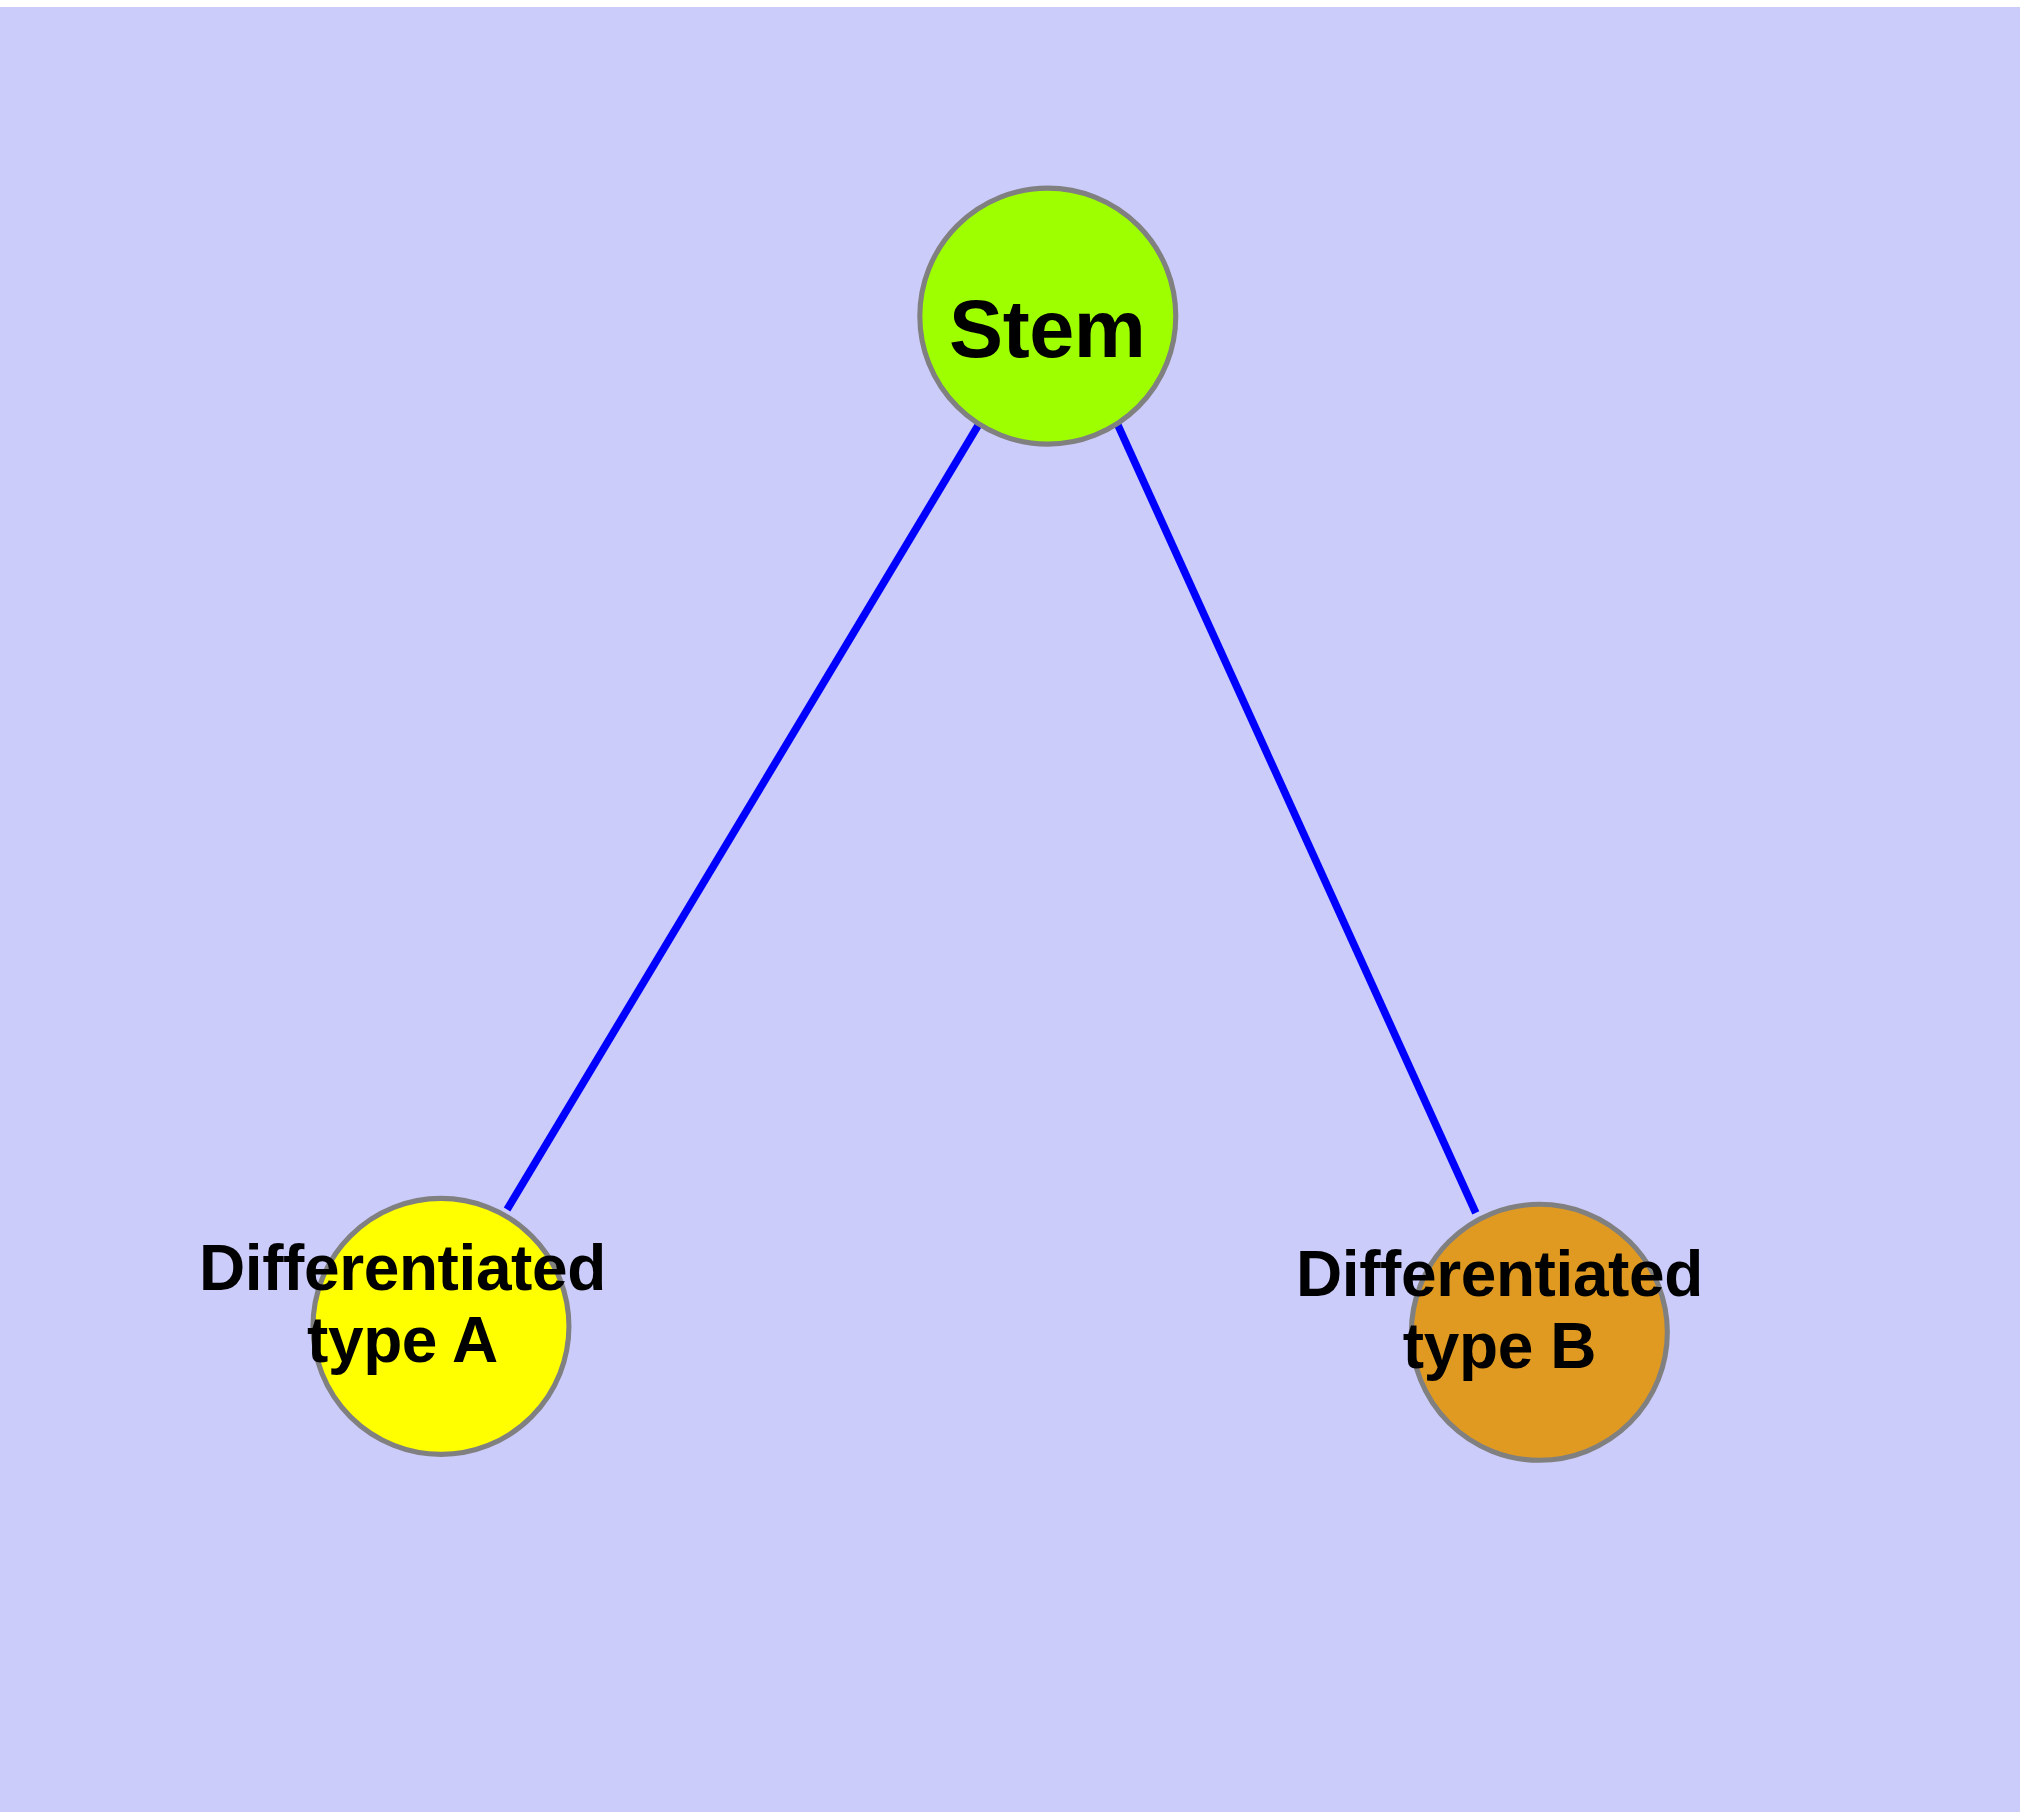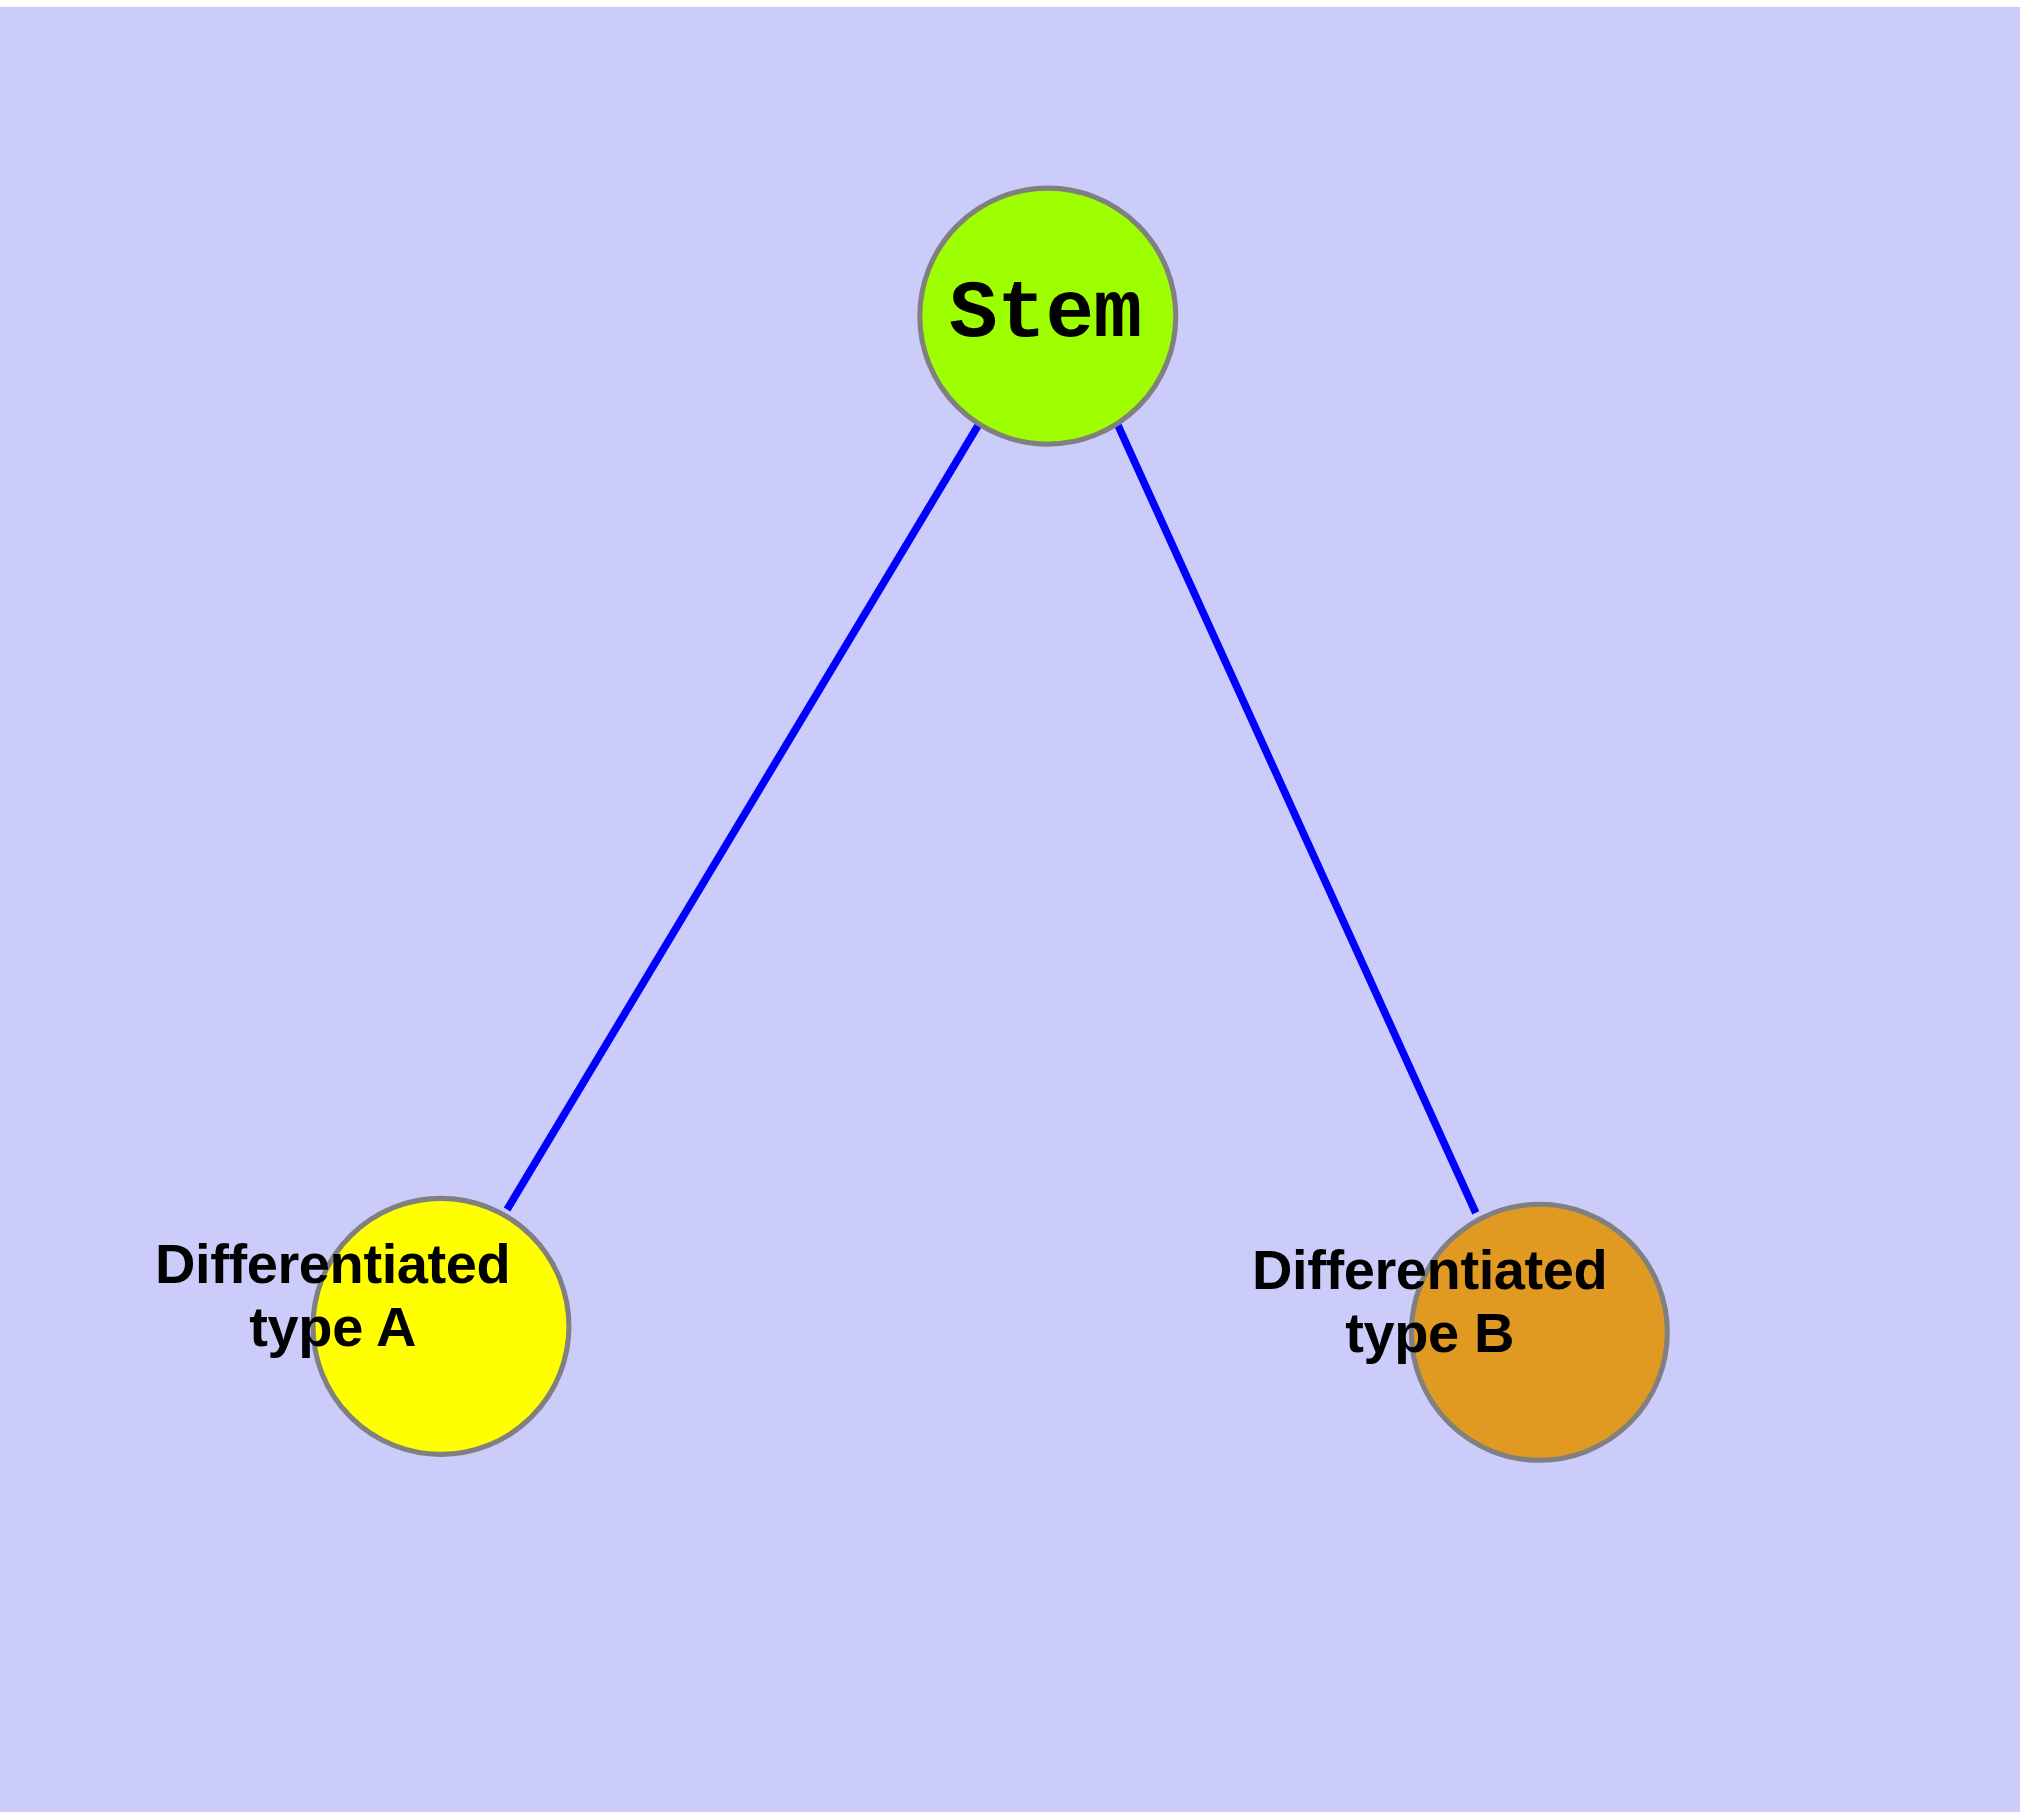--- a/index.html
+++ b/index.html
@@ -39,21 +39,22 @@
     text-align: center;
     line-height: 1.12;
     white-space: pre;
     letter-spacing: -0.4px;
     pointer-events: none;
   }
   .node-label.root {
     font-size: 81px;
   }
   .node-label.leaf {
-    font-size: 56px;
+    font-size: 64px;
+    margin-left: 44px;
   }
 </style>
 </head>
 <body>
 
 <div id="canvas">
 
   <div id="plot-area"></div>
 
   <svg id="graph-svg" viewBox="0 0 2384 2138">
@@ -62,21 +63,21 @@
         <line x1="1318" y1="500" x2="1741" y2="1431" stroke="#0000ff" stroke-width="9" stroke-linecap="butt"></line>
       </g>
     <g id="nodes-group">
         <circle cx="1236" cy="373" r="151" fill="#9eff00" stroke="#808080" stroke-width="6"></circle>
         <circle cx="520" cy="1565" r="151" fill="#ffff00" stroke="#808080" stroke-width="6"></circle>
         <circle cx="1816" cy="1572" r="151" fill="#e09a22" stroke="#808080" stroke-width="6"></circle>
       </g>
   </svg>
 
   <div id="labels-layer">
-      <div class="node-label root" style="color: rgb(0, 0, 0); left: 949px; top: 270px; font-family: Liberation Mono, monospace;">Stem</div>
+      <div class="node-label root" style="color: rgb(0, 0, 0); left: 949px; top: 284px;">Stem</div>
       <div class="node-label leaf" style="color: rgb(0, 0, 0); left: 155px; top: 1233px;">Differentiated
 type A</div>
       <div class="node-label leaf" style="color: rgb(0, 0, 0); left: 1252px; top: 1239px;">Differentiated
 type B</div>
     </div>
 
 </div>
 
 
 </body></html>

